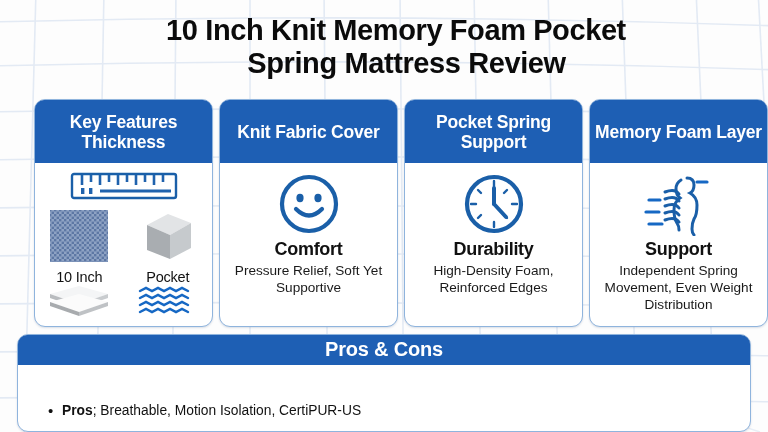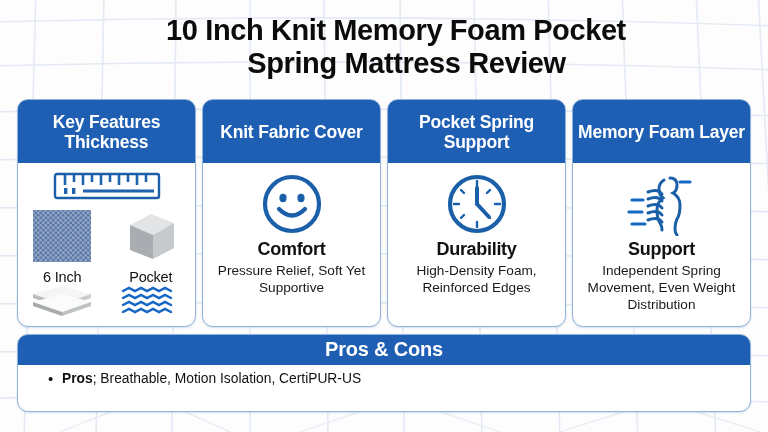--- a/index.html
+++ b/index.html
@@ -18,21 +18,21 @@
     position:absolute; left:12px; top:14px; width:768px;
     text-align:center;
     font-size:29px; font-weight:bold; line-height:1.14;
     letter-spacing:-0.4px;
     color:#0b0b0b;
   }
   .title .l2 { display:block;padding-left:21px; }
 
   
   .cards {
-    position:absolute; left:17px; top:99px;
+    position:absolute; left:34px; top:99px;
     width:734px; height:228px;
     display:flex; gap:6px;
   }
   .card {
     flex:1 1 0; min-width:0;
     background:#ffffff;
     border:1.3px solid #8fb4dd;
     border-radius:11px;
     box-shadow:0 1px 2px rgba(30,60,110,.16);
     display:flex; flex-direction:column;
@@ -75,41 +75,41 @@
   .kf-grid {
     width:100%; display:grid; grid-template-columns:1fr 1fr;
     justify-items:center; align-items:start;
     margin-top:4px; row-gap:1px;
   }
   .kf-label { font-size:14.5px; color:#111; margin-top:1px; letter-spacing:-0.2px; }
 
   
   .pc {
     position:absolute; left:17px; top:334px;
-    width:734px; height:78px;
+    width:734px; height:98px;
     background:#fff;
     border:1.3px solid #8fb4dd;
     border-radius:11px;
     box-shadow:0 1px 2px rgba(30,60,110,.16);
     overflow:visible;
   }
   .pc-head {
     background:#1e5fb4; color:#fff;
     border-radius:9px 9px 0 0;
     text-align:center;
     font-size:20px; font-weight:bold;
     padding:3px 0 4px;
     letter-spacing:-0.2px;
   }
   .pc-cols { display:flex; padding:5px 0 0 0; }
   .pc-col { width:50%; padding-left:30px; padding-right:6px; }
   .pc-col.right { padding-left:18px; }
   .pc-li {
     font-size:13.8px; line-height:1.32; color:#111;
-    position:relative; padding-left:14px; margin-bottom:1px;
+    position:relative; padding-left:14px; margin-bottom:1px;margin-top:32px;
   }
   .pc-li::before {
     content:"\2022"; position:absolute; left:0; top:-1px; font-size:15px;
   }
   .pc-li b { font-weight:bold; }
 </style>
 </head>
 <body>
 
 <svg id="bg-grid" viewBox="0 0 768 432" preserveAspectRatio="none">
@@ -198,21 +198,21 @@
           </div>
 
           <div>
             <svg width="58" height="54" viewBox="0 0 58 54">
               <polygon points="8,16 29,5 52,14 31,26" fill="#e2e4e6"></polygon>
               <polygon points="8,16 31,26 31,50 8,41" fill="#a9adb1"></polygon>
               <polygon points="31,26 52,14 52,39 31,50" fill="#c6cacd"></polygon>
             </svg>
           </div>
 
-          <div class="kf-label">6 Inch</div>
+          <div class="kf-label">10 Inch</div>
           <div class="kf-label">Pocket</div>
 
           <div>
             <svg width="66" height="30" viewBox="0 0 66 30">
               <polygon points="4,8 33,0 62,8 33,18" fill="#f4f5f6"></polygon>
               <polygon points="4,8 33,18 33,22 4,12" fill="#b9bcbf"></polygon>
               <polygon points="33,18 62,8 62,12 33,22" fill="#c9cccf"></polygon>
               <polygon points="4,16 33,8 62,16 33,26" fill="#fbfbfb"></polygon>
               <polygon points="4,16 33,26 33,30 4,20" fill="#a8abae"></polygon>
               <polygon points="33,26 62,16 62,20 33,30" fill="#bfc2c5"></polygon>

